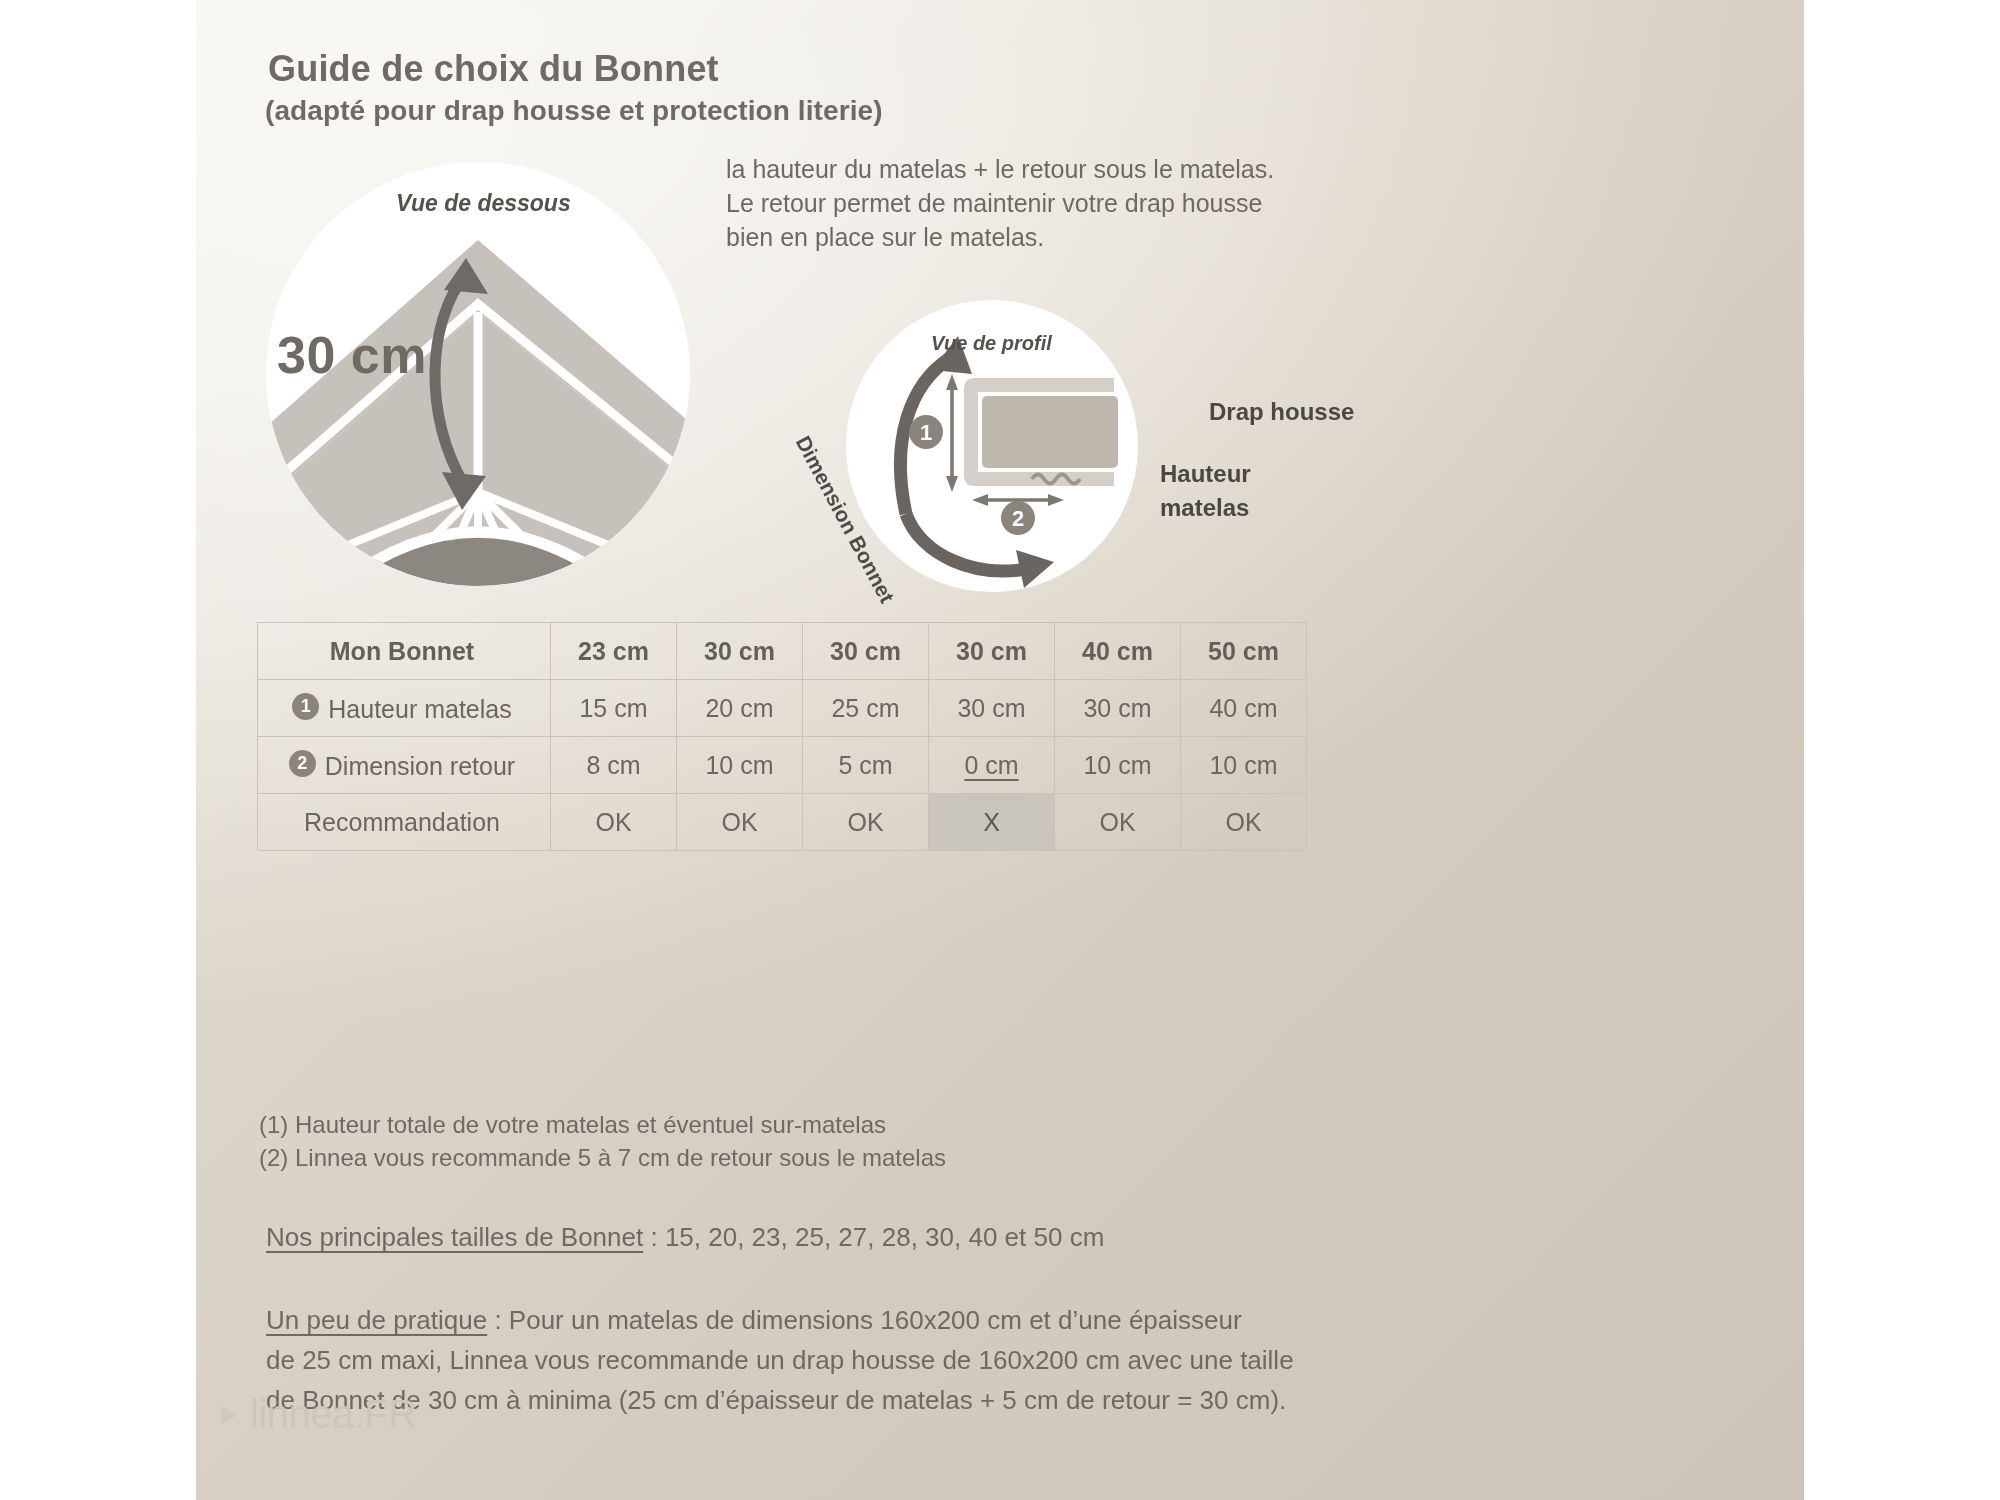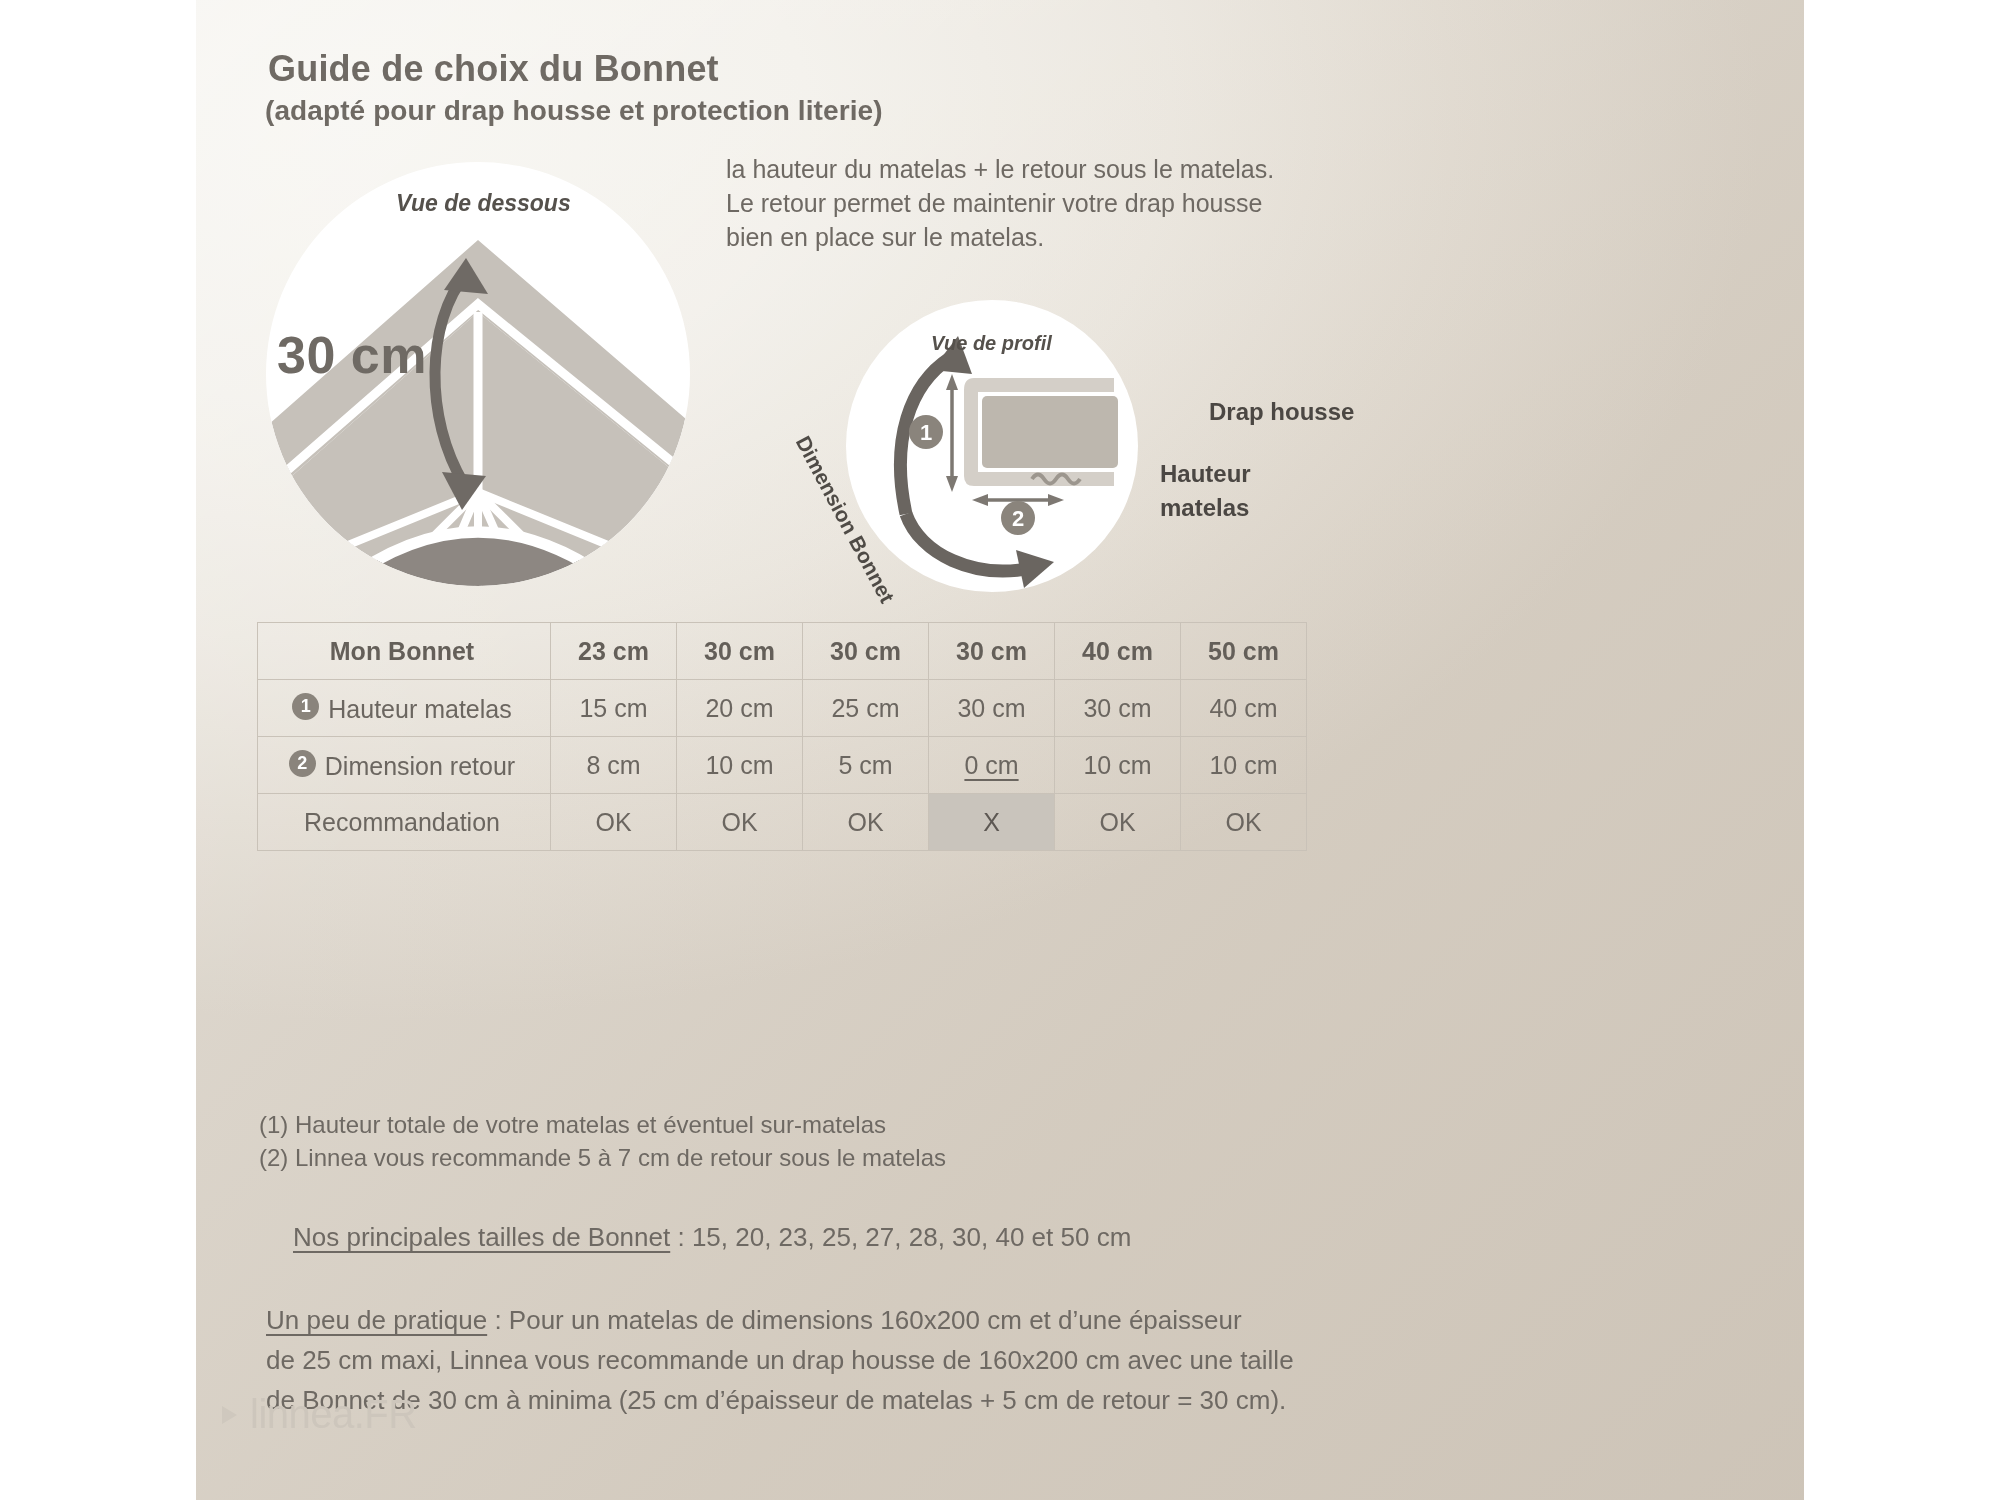--- a/index.html
+++ b/index.html
@@ -110,21 +110,21 @@
   }
   .rh-txt{vertical-align:middle;}
 
   
   #notes{
     position:absolute;left:259px;top:1108px;
     font-size:24px;line-height:33px;color:#6e6963;
   }
   #sizes{
     position:absolute;left:266px;top:1222px;
-    font-size:26px;color:#6e6963;white-space:nowrap;margin-left:27px;
+    font-size:26px;color:#6e6963;white-space:nowrap;
   }
   #practice{
     position:absolute;left:266px;top:1300px;width:1060px;
     font-size:26px;line-height:40px;color:#6e6963;
   }
   #practice div{white-space:nowrap;}
 
   
   #logo{
     position:absolute;left:222px;top:1392px;

